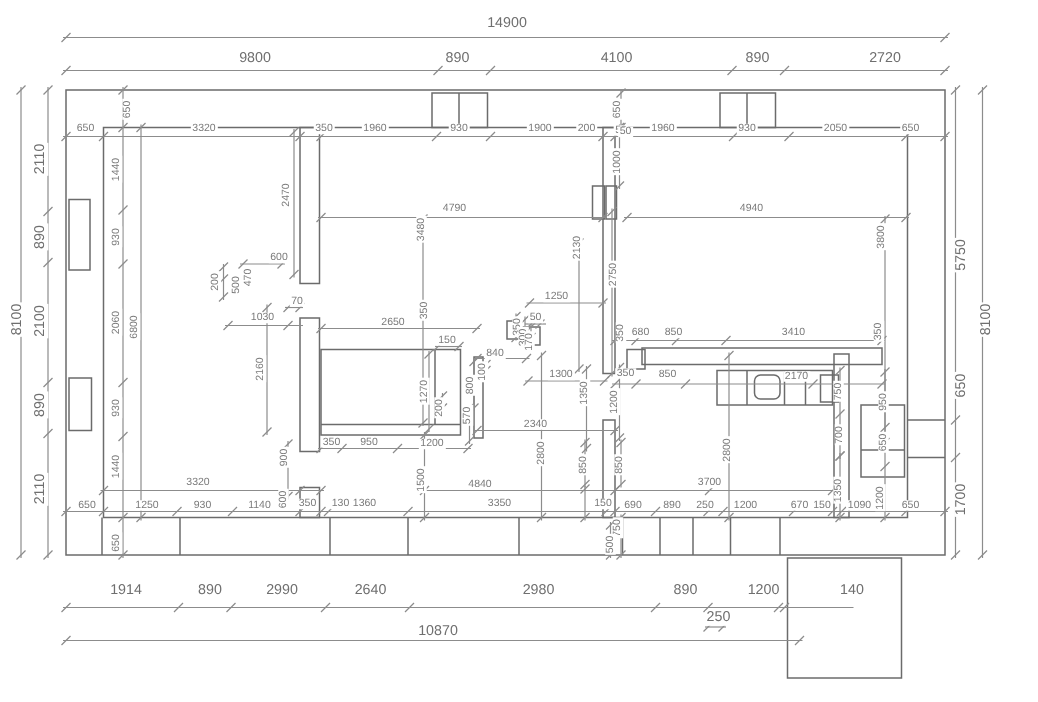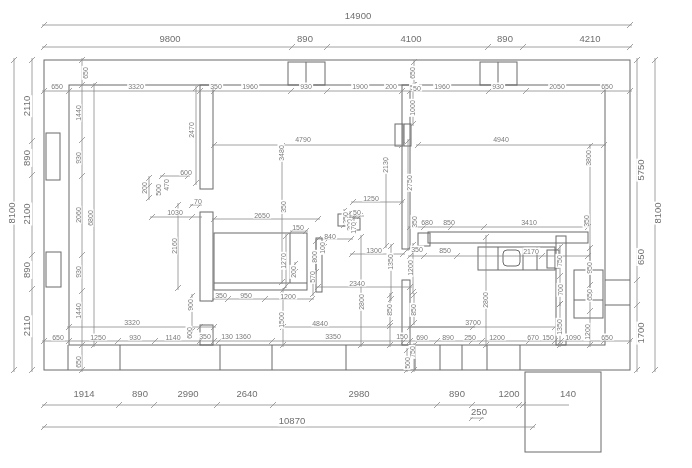--- a/index.html
+++ b/index.html
@@ -305,26 +305,26 @@
       <line x1="404" y1="353" x2="410" y2="347" stroke="#8c8c8c" stroke-width="0.8"></line>
       <line x1="404" y1="373" x2="410" y2="367" stroke="#8c8c8c" stroke-width="0.8"></line>
       <line x1="283" y1="288" x2="283" y2="347" stroke="#8c8c8c" stroke-width="0.8"></line>
       <line x1="280" y1="293" x2="286" y2="287" stroke="#8c8c8c" stroke-width="0.8"></line>
       <line x1="280" y1="348" x2="286" y2="342" stroke="#8c8c8c" stroke-width="0.8"></line>
       <line x1="192" y1="294" x2="192" y2="333" stroke="#8c8c8c" stroke-width="0.8"></line>
       <line x1="189" y1="299" x2="195" y2="293" stroke="#8c8c8c" stroke-width="0.8"></line>
       <line x1="189" y1="334" x2="195" y2="328" stroke="#8c8c8c" stroke-width="0.8"></line>
     </svg>
   <div id="labels">
-      <span class="dim b" style="left: 338px; top: 16px; margin-left: 20px;">14900</span>
+      <span class="dim b" style="left: 338px; top: 16px;">14900</span>
       <span class="dim b" style="left: 170px; top: 39px;">9800</span>
       <span class="dim b" style="left: 305px; top: 39px;">890</span>
       <span class="dim b" style="left: 411px; top: 39px;">4100</span>
       <span class="dim b" style="left: 505px; top: 39px;">890</span>
-      <span class="dim b" style="left: 590px; top: 39px;">4210</span>
+      <span class="dim b" style="left: 590px; top: 39px;">2720</span>
       <span class="dim b" style="left: 84px; top: 394px;">1914</span>
       <span class="dim b" style="left: 140px; top: 394px;">890</span>
       <span class="dim b" style="left: 188px; top: 394px;">2990</span>
       <span class="dim b" style="left: 247px; top: 394px;">2640</span>
       <span class="dim b" style="left: 359px; top: 394px;">2980</span>
       <span class="dim b" style="left: 457px; top: 394px;">890</span>
       <span class="dim b" style="left: 509px; top: 394px;">1200</span>
       <span class="dim b" style="left: 568px; top: 394px;">140</span>
       <span class="dim b" style="left: 479px; top: 412px;">250</span>
       <span class="dim b" style="left: 292px; top: 421px;">10870</span>

